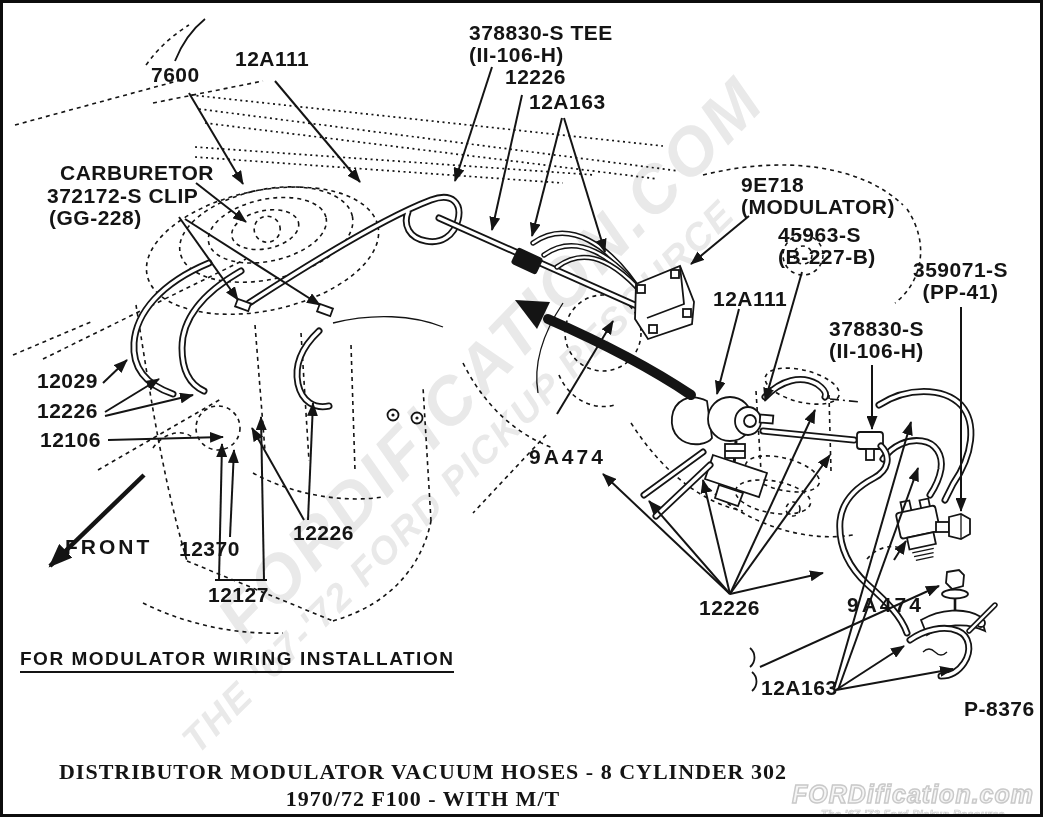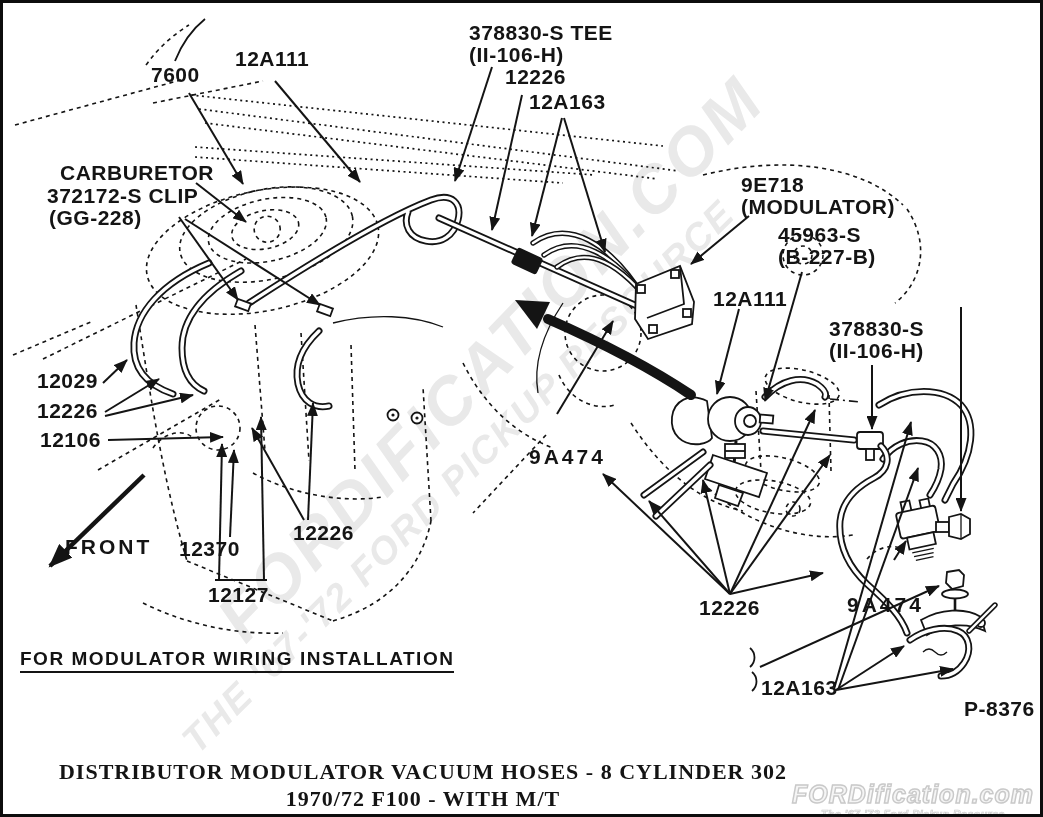--- a/index.html
+++ b/index.html
@@ -275,20 +275,24 @@
   <div class="lbl" style="left:502px;top:63px">12226</div>
   <div class="lbl" style="left:526px;top:88px">12A163</div>
   <div class="lbl" style="left:738px;top:171px">
     <div>9E718</div>
     <div>(MODULATOR)</div>
   </div>
   <div class="lbl" style="left:775px;top:221px">
     <div>45963-S</div>
     <div>(B-227-B)</div>
   </div>
+  <div class="lbl" style="left:910px;top:256px;text-align:center">
+    <div>359071-S</div>
+    <div>(PP-41)</div>
+  </div>
   <div class="lbl" style="left:710px;top:285px">12A111</div>
   <div class="lbl" style="left:826px;top:315px">
     <div>378830-S</div>
     <div>(II-106-H)</div>
   </div>
   <div class="lbl" style="left:34px;top:367px">12029</div>
   <div class="lbl" style="left:34px;top:397px">12226</div>
   <div class="lbl" style="left:37px;top:426px">12106</div>
   <div class="lbl sp" style="left:526px;top:411px">9A474</div>
   <div class="lbl sp" style="left:62px;top:501px">FRONT</div>

